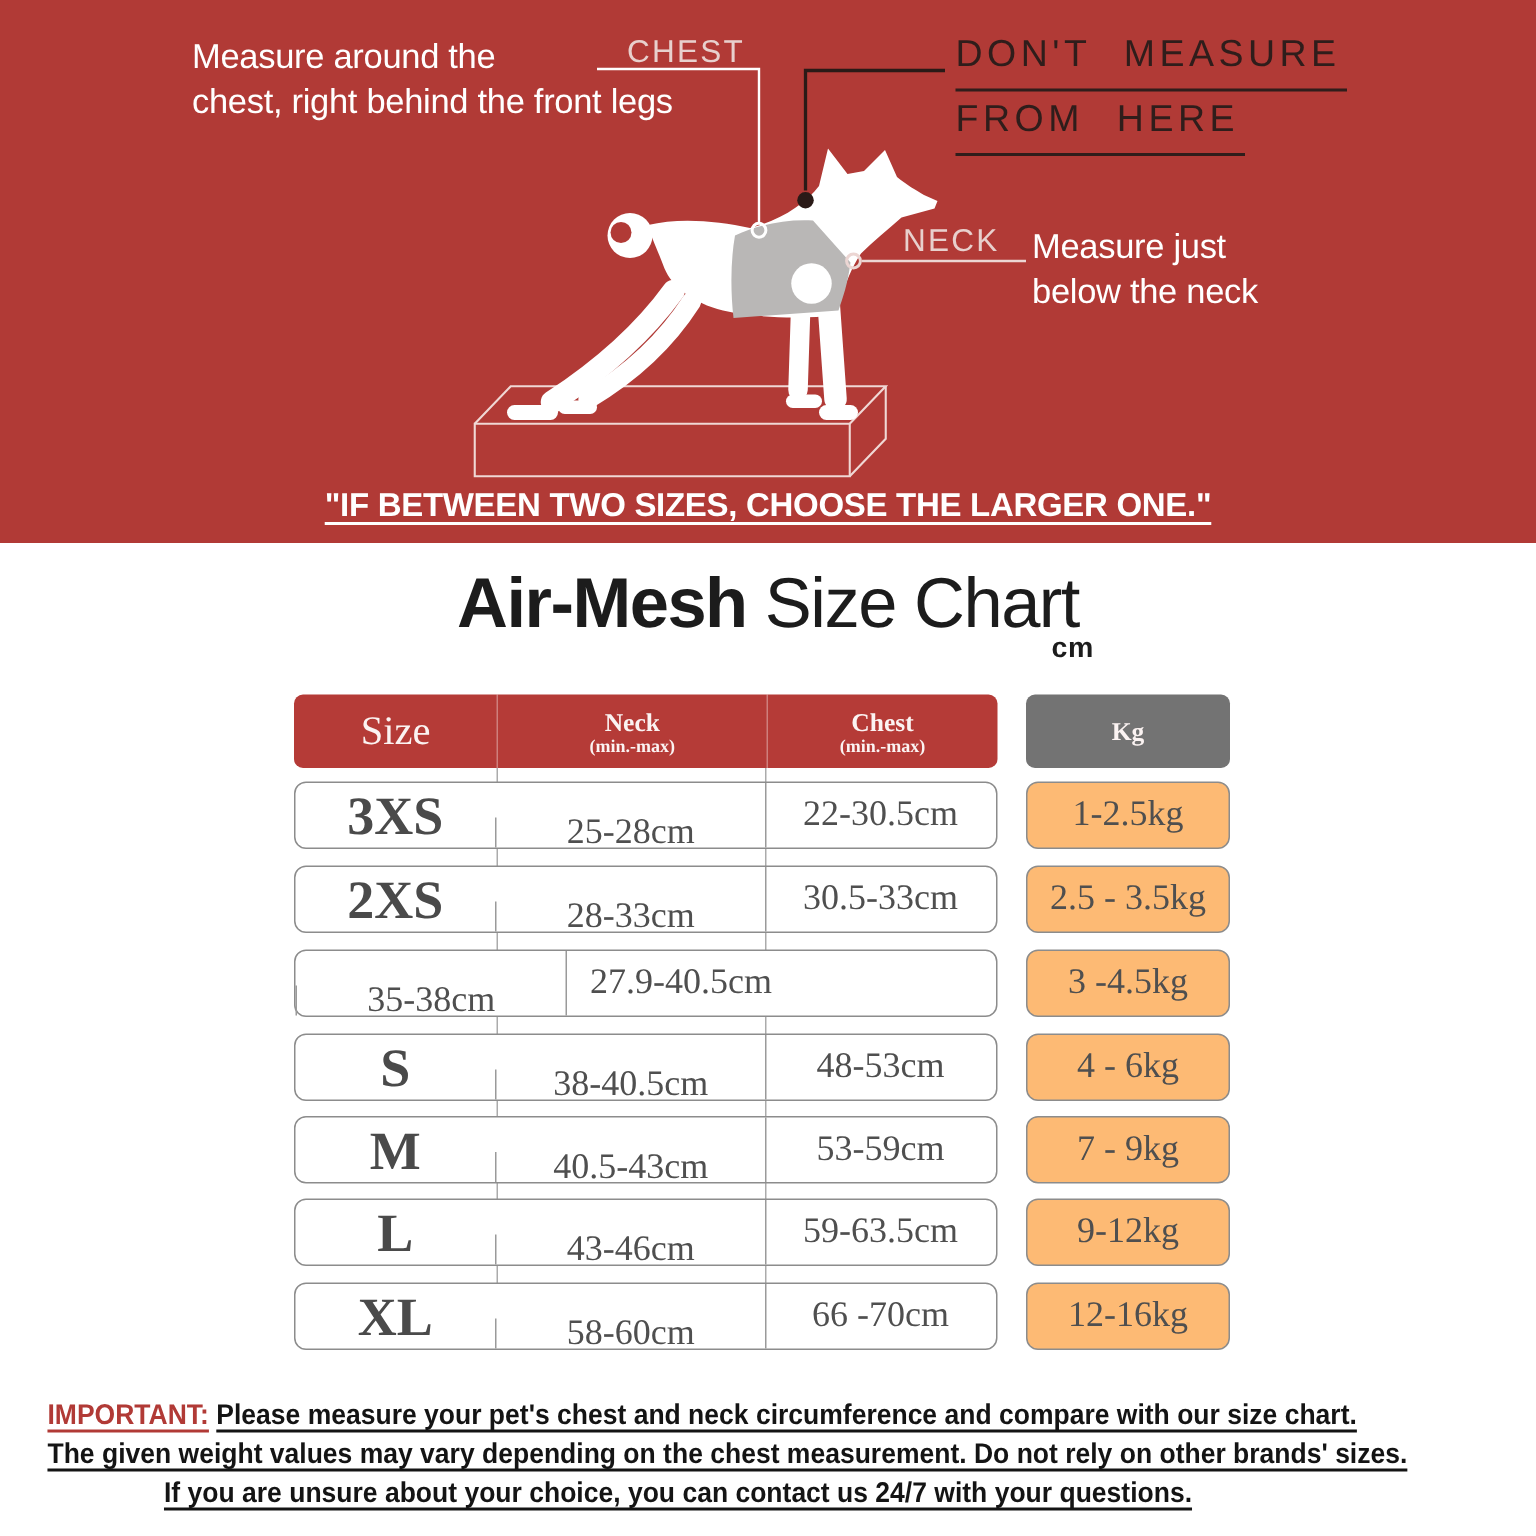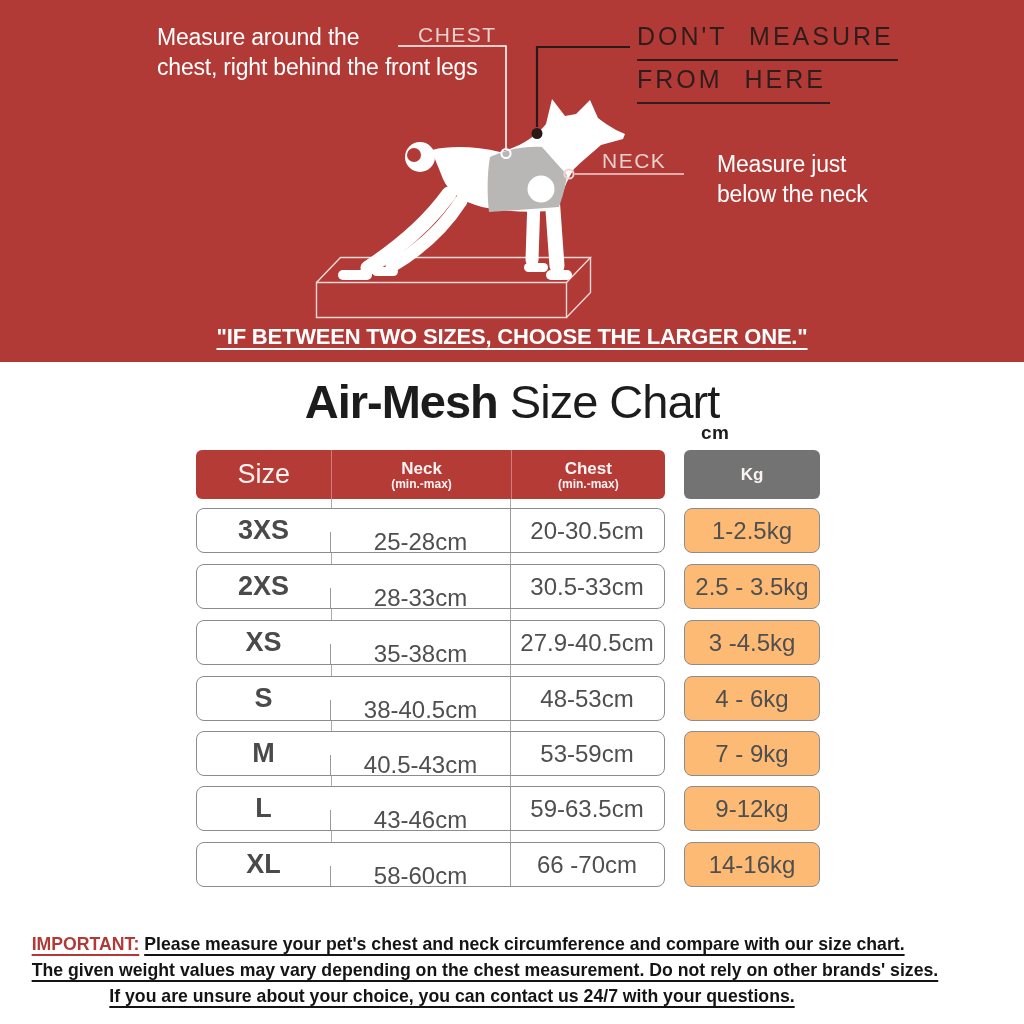--- a/index.html
+++ b/index.html
@@ -2,60 +2,60 @@
 <html><head>
 <meta charset="utf-8">
 <style>
   html,body{margin:0;padding:0;background:#fff;}
   .canvas{position:relative;width:1024px;height:1024px;background:#ffffff;overflow:hidden;
           font-family:"Liberation Sans",sans-serif;}
   
   .hero{position:absolute;left:0;top:0;width:1024px;height:362px;background:#b13a36;}
   .hero svg{position:absolute;left:0;top:0;}
   .abs{position:absolute;}
-  .instruction{color:#ffffff;font-size:23px;line-height:30px;letter-spacing:-0.2px;margin-left:29px;}
+  .instruction{color:#ffffff;font-size:23px;line-height:30px;letter-spacing:-0.2px;}
   .chest-instr{left:128px;top:22px;}
   .neck-instr{left:688px;top:149px;}
   .pale-label{color:#e8d0cd;font-size:21px;letter-spacing:1.5px;}
   .chest-label{left:418px;top:23px;}
   .neck-label{left:602px;top:149px;}
   .dont-measure{left:637px;top:18px;color:#2f1d1b;font-size:25px;line-height:37px;
                 letter-spacing:3px;word-spacing:12px;}
   .dont-measure span{display:inline-block;border-bottom:2px solid #2f1d1b;padding:0 4px 4px 0;}
   .between-note{left:0;top:324px;width:1024px;text-align:center;color:#ffffff;
                 font-size:22px;font-weight:700;letter-spacing:-0.2px;}
   .between-note span{text-decoration:underline;text-decoration-thickness:2px;text-underline-offset:4px;}
   
   .title-row{position:absolute;left:0;top:374px;width:1024px;text-align:center;color:#1c1c1c;
              font-size:47px;letter-spacing:-1px;}
   .title-row .brand{font-weight:700;}
   .title-cm{position:absolute;left:701px;top:422px;font-size:19px;font-weight:700;color:#1c1c1c;
             letter-spacing:0.5px;}
   
-  .size-table{position:absolute;left:196px;top:450px;width:624px;height:382px;}
+  .size-table{position:absolute;left:196px;top:463px;width:624px;height:382px;font-family:Liberation Serif, serif;}
   .guide-line{position:absolute;top:49px;height:388px;width:1px;background:#ababab;z-index:0;}
   .gl-1{left:135px;} .gl-2{left:314px;}
   .hdr-main{position:absolute;left:0;top:0;width:469px;height:49px;background:#b53b37;
             border-radius:6px;display:flex;z-index:1;}
   .hdr-kg{position:absolute;left:488px;top:0;width:136px;height:49px;background:#737373;
           border-radius:6px;display:flex;align-items:center;justify-content:center;z-index:1;}
   .hcell{display:flex;flex-direction:column;align-items:center;justify-content:center;color:#fbf3f2;}
   .hcell.c1{width:136px;font-size:27px;}
   .hcell.c2{width:179px;border-left:1px solid rgba(255,255,255,.35);}
   .hcell.c3{width:154px;border-left:1px solid rgba(255,255,255,.35);}
   .hmain{font-size:17px;font-weight:700;line-height:19px;}
   .hsub{font-size:12px;font-weight:700;line-height:13px;}
   .hkg{color:#fbf3f2;font-size:17px;font-weight:700;}
   .row-main{position:absolute;left:0;width:469px;height:45px;background:#ffffff;
             border:1.5px solid #8c8c8c;border-radius:8px;display:flex;box-sizing:border-box;z-index:1;}
   .row-kg{position:absolute;left:488px;width:136px;height:45px;background:#fdba74;
           border:1.5px solid #8c8c8c;border-radius:8px;display:flex;align-items:center;
           justify-content:center;box-sizing:border-box;z-index:1;font-size:24px;color:#4f4f4f;}
   .rcell{display:flex;align-items:center;justify-content:center;}
-  .rcell.c1{width:133px;font-size:27px;font-weight:700;color:#4a4a4a;}
+  .rcell.c1{width:133px;font-size:36px;font-weight:700;color:#4a4a4a;}
   .rcell.c2{width:179px;font-size:24px;color:#4f4f4f;border-left:1px solid #9a9a9a;margin-top:23px;}
   .rcell.c3{width:152px;font-size:24px;color:#4f4f4f;border-left:1px solid #9a9a9a;}
   .rt0{top:58px;} .rt1{top:114px;} .rt2{top:170px;} .rt3{top:226px;}
   .rt4{top:281px;} .rt5{top:336px;} .rt6{top:392px;}
   
   .footer-note{position:absolute;left:0;top:931px;width:904px;text-align:center;
                font-size:19px;font-weight:700;color:#141414;line-height:26px;white-space:nowrap;}
   .footer-note .ln{transform:scaleX(0.93);transform-origin:center;}
   .footer-note span{text-decoration:underline;text-decoration-thickness:2px;text-underline-offset:4px;}
   .footer-note .imp{color:#b13a36;}
@@ -159,33 +159,32 @@
         <div class="hsub">(min.-max)</div>
       </div>
     </div>
     <div class="hdr-kg">
       <span class="hkg">Kg</span>
     </div>
 
     <div class="row-main rt0">
       <div class="rcell c1">3XS</div>
       <div class="rcell c2">25-28cm</div>
-      <div class="rcell c3">20-30.5cm</div>
+      <div class="rcell c3">22-30.5cm</div>
     </div>
     <div class="row-kg rt0">1-2.5kg</div>
 
     <div class="row-main rt1">
       <div class="rcell c1">2XS</div>
       <div class="rcell c2">28-33cm</div>
       <div class="rcell c3">30.5-33cm</div>
     </div>
     <div class="row-kg rt1">2.5 - 3.5kg</div>
 
     <div class="row-main rt2">
-      <div class="rcell c1">XS</div>
       <div class="rcell c2">35-38cm</div>
       <div class="rcell c3">27.9-40.5cm</div>
     </div>
     <div class="row-kg rt2">3 -4.5kg</div>
 
     <div class="row-main rt3">
       <div class="rcell c1">S</div>
       <div class="rcell c2">38-40.5cm</div>
       <div class="rcell c3">48-53cm</div>
     </div>
@@ -203,21 +202,21 @@
       <div class="rcell c2">43-46cm</div>
       <div class="rcell c3">59-63.5cm</div>
     </div>
     <div class="row-kg rt5">9-12kg</div>
 
     <div class="row-main rt6">
       <div class="rcell c1">XL</div>
       <div class="rcell c2">58-60cm</div>
       <div class="rcell c3">66 -70cm</div>
     </div>
-    <div class="row-kg rt6">14-16kg</div>
+    <div class="row-kg rt6">12-16kg</div>
   </div>
 
   <div class="footer-note">
     <div class="ln">
       <span class="imp">IMPORTANT:</span>
       <span>Please measure your pet's chest and neck circumference and compare with our size chart.</span>
     </div>
     <div class="ln">
       <span>The given weight values may vary depending on the chest measurement. Do not rely on other brands' sizes.</span>
     </div>

